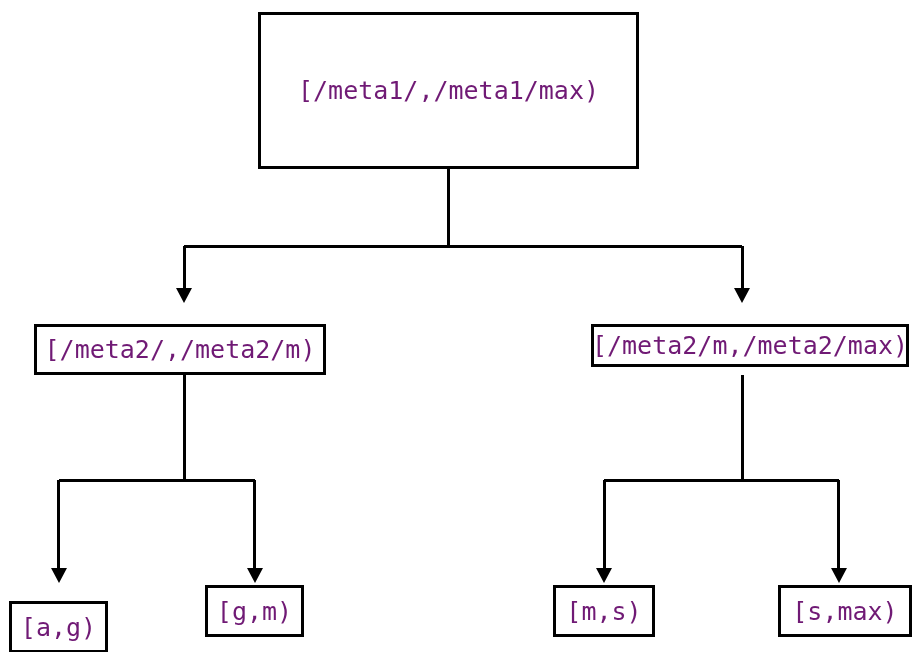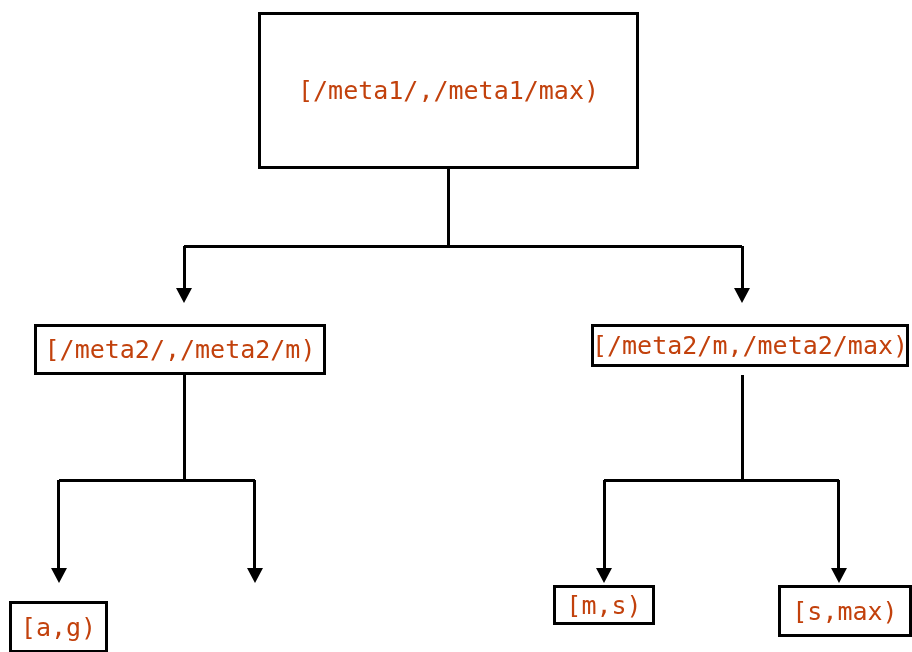--- a/index.html
+++ b/index.html
@@ -24,21 +24,21 @@
     background: #ffffff;
     display: flex;
     align-items: center;
     justify-content: center;
     color: #000000;
   }
   .node-label {
     font-family: "DejaVu Sans Mono", monospace;
     white-space: pre;
     line-height: 1;
-    color: #c2410c;
+    color: #701a75;
   }
   .node.root .node-label { font-size: 25px; }
   .node.mid  .node-label { font-size: 25px; }
   .node.leaf .node-label { font-size: 25px; }
 
   .edge-v {
     position: absolute;
     width: 3px;
     background: #000000;
   }
@@ -91,22 +91,25 @@
   <div class="edge-h" id="mr-bar" style="left: 604px; top: 478.5px; width: 234.5px;"></div>
   <div class="edge-v" id="mr-drop-1" style="left: 602.5px; top: 480px; height: 88px;"></div>
   <div class="arrow-head" id="arrow-leaf-3" style="left: 596px; top: 568px;"></div>
   <div class="edge-v" id="mr-drop-2" style="left: 837px; top: 480px; height: 88px;"></div>
   <div class="arrow-head" id="arrow-leaf-4" style="left: 830.5px; top: 568px;"></div>
 
   <div class="node leaf" id="node-leaf-1" style="left: 9px; top: 585px; width: 99px; height: 52px; margin-top: 16px;">
     <span class="node-label">[a,g)</span>
   </div>
 
+  <div class="node leaf" id="node-leaf-2" style="left: 205px; top: 585px; width: 99px; height: 52px;">
+    <span class="node-label">[g,m)</span>
+  </div>
 
-  <div class="node leaf" id="node-leaf-3" style="left: 553px; top: 585px; width: 102px; height: 40px;">
+  <div class="node leaf" id="node-leaf-3" style="left: 553px; top: 585px; width: 102px; height: 52px;">
     <span class="node-label">[m,s)</span>
   </div>
 
   <div class="node leaf" id="node-leaf-4" style="left: 778px; top: 585px; width: 134px; height: 52px;">
     <span class="node-label">[s,max)</span>
   </div>
 
 </div>
 
 </body></html>

